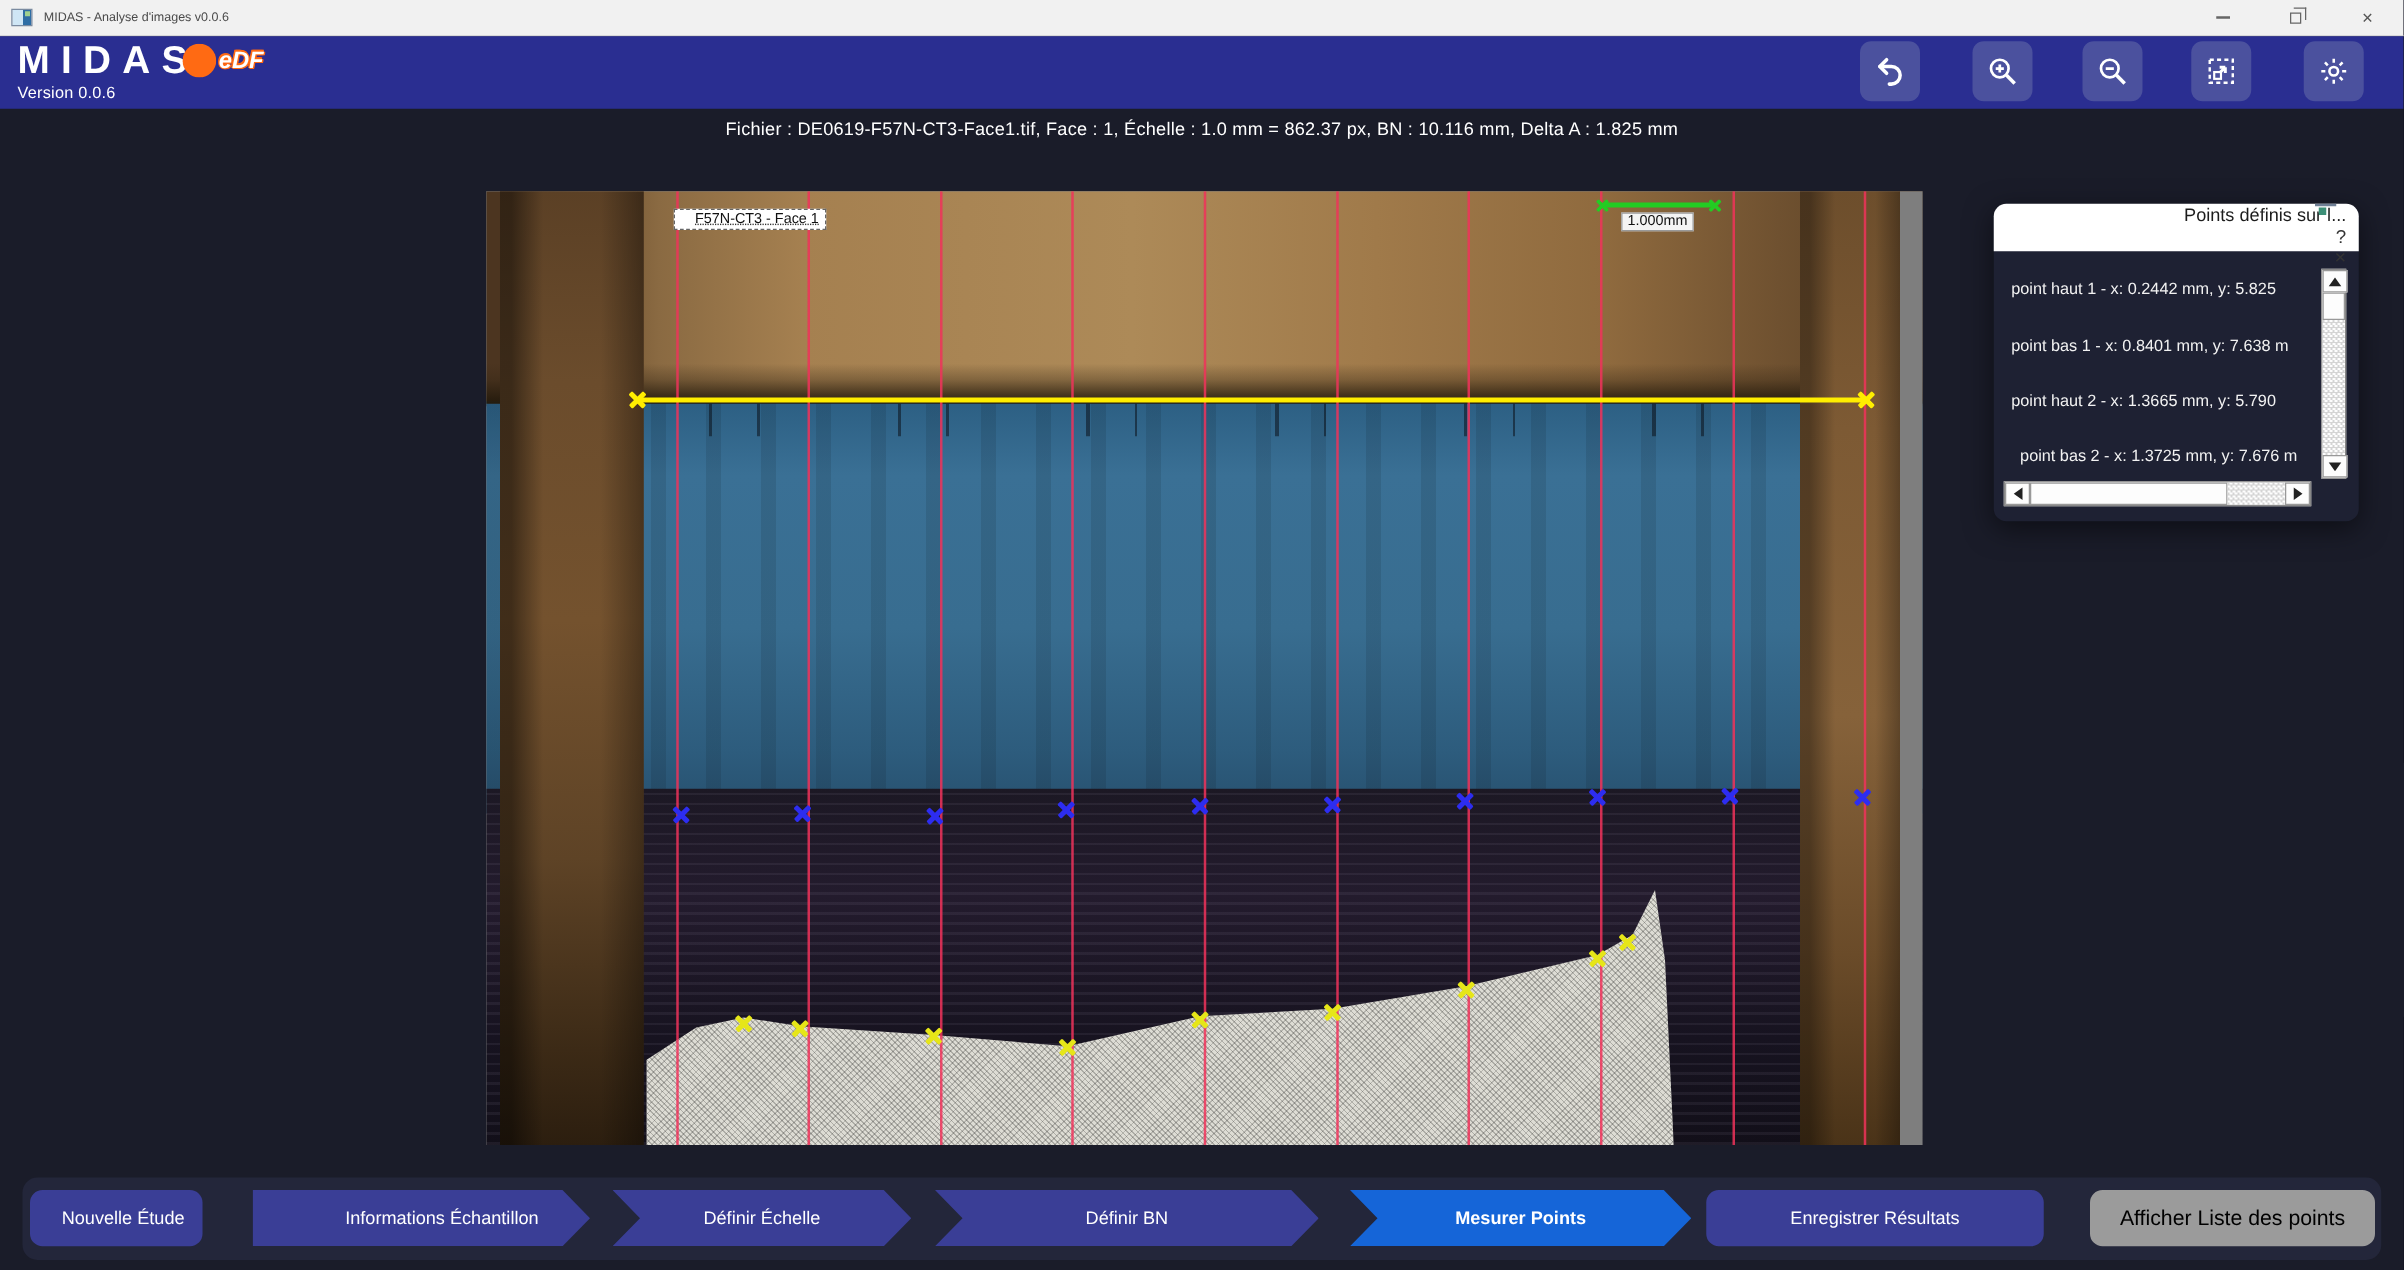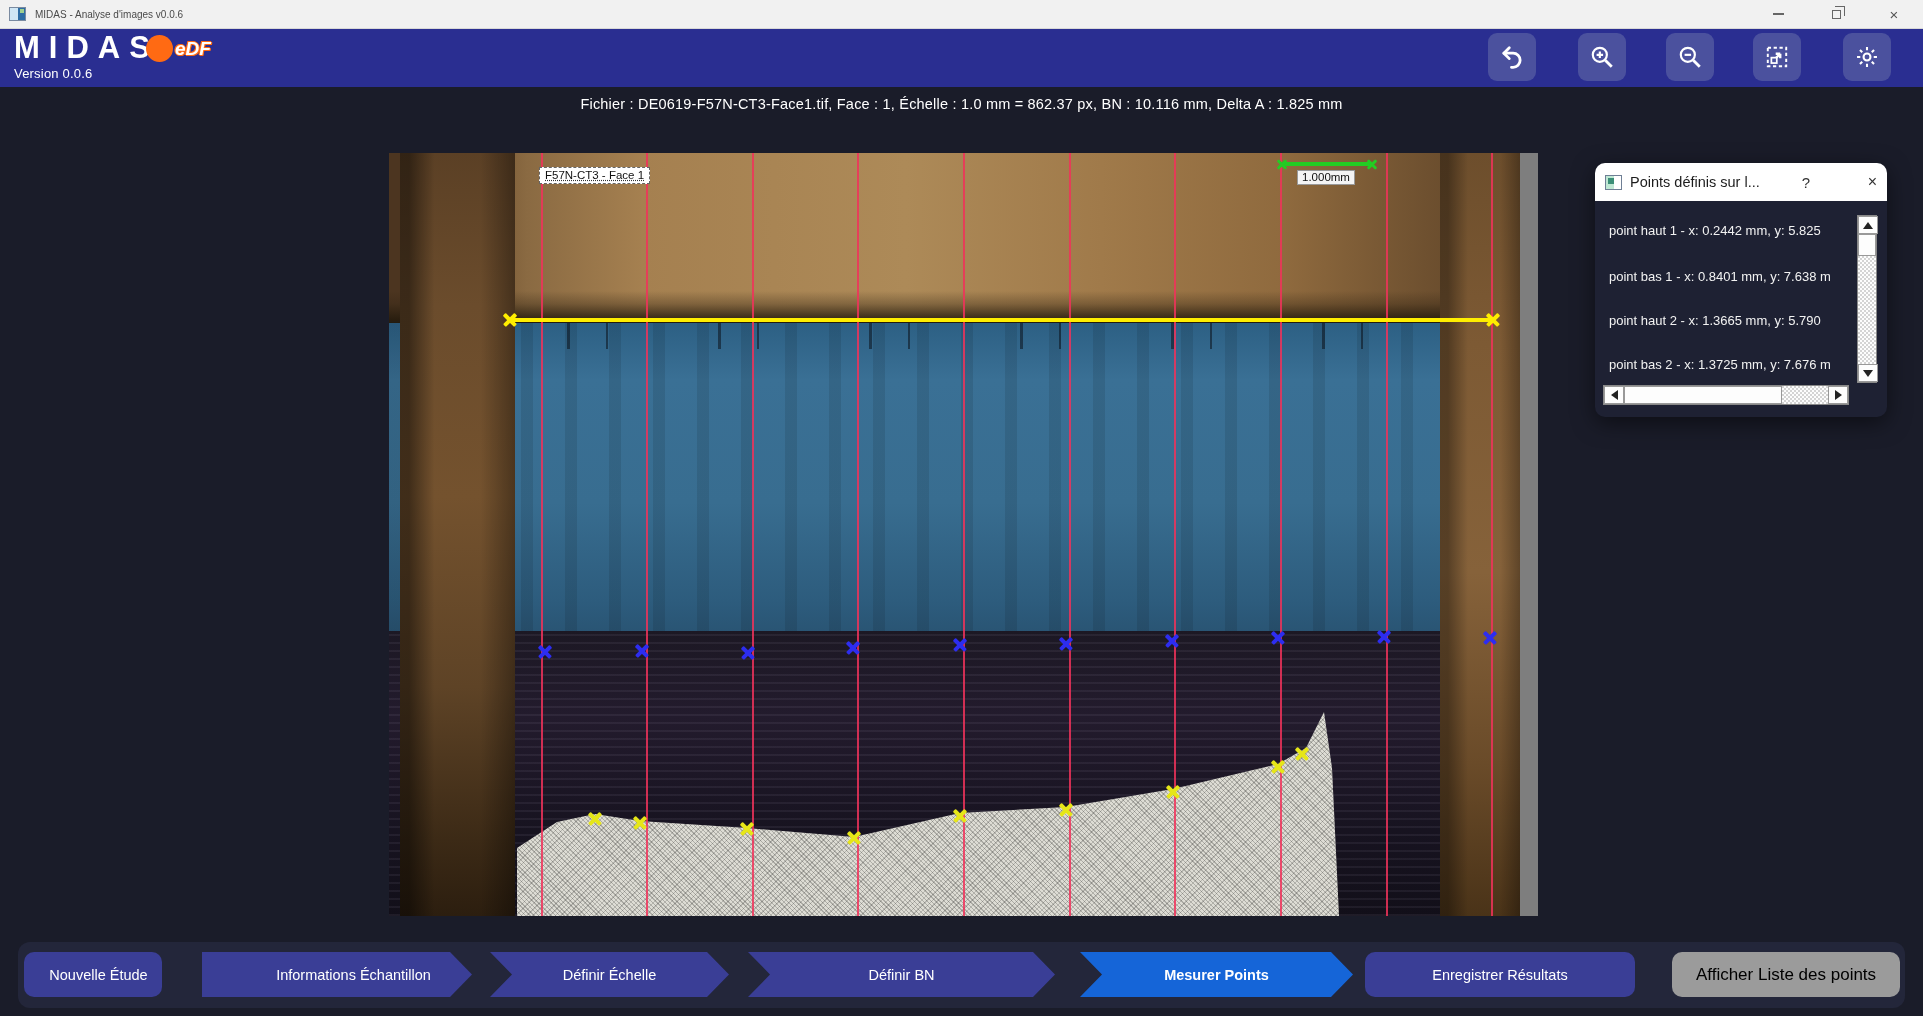--- a/index.html
+++ b/index.html
@@ -73,30 +73,30 @@
 
   
   .red-line{position:absolute;top:0;width:2px;height:763px;opacity:.85;}
   .xmark{position:absolute;width:0;height:0;transform:translate(-50%,-50%);}
   .xmark i{position:absolute;left:-8px;top:-1.8px;width:16px;height:3.6px;border-radius:1px;background:currentColor;display:block;}
   .xmark i:first-child{transform:rotate(45deg);}
   .xmark i:last-child{transform:rotate(-45deg);}
   .xmark.small i{left:-6px;top:-1.5px;width:12px;height:3px;}
   #crack-line{position:absolute;height:4px;border-radius:2px;}
   #scale-line{position:absolute;height:4px;border-radius:2px;}
-  #specimen-label{position:absolute;left:150px;top:14px;background:#fff;color:#111;font-size:11.5px;padding:1px 5px 2px 5px;white-space:nowrap;border:1px dashed #666;text-decoration:underline dotted #333;}
+  #specimen-label{position:absolute;left:150px;top:14px;background:#fff;color:#111;font-size:11.5px;padding:1px 5px 2px 16px;white-space:nowrap;border:1px dashed #666;text-decoration:underline dotted #333;}
   #scale-label{position:absolute;left:908px;top:17px;background:#f4f4f4;border:1px solid #999;color:#111;font-size:11.5px;padding:0 4px 1px 4px;white-space:nowrap;}
   #stamp-box{position:absolute;left:383px;top:258px;width:272px;min-height:99px;background:rgba(193,192,188,.85);
     color:#191926;font-size:13px;font-weight:bold;line-height:19px;padding:5px 10px 7px 10px;}
 
   
   #points-panel{position:absolute;left:1595px;top:163px;width:292px;height:254px;border-radius:10px;
     box-shadow:0 6px 22px rgba(0,0,0,.5);background:#1e2133;}
   #pp-titlebar{position:absolute;left:0;top:0;width:100%;height:38px;background:#fff;border-radius:10px 10px 0 0;
-    display:flex;align-items:center;padding:0 10px;}
+    display:flex;align-items:flex-end;padding:0 10px;flex-direction:column;}
   #pp-titlebar .pp-ico{width:17px;height:15px;border:1px solid #6f7f95;background:linear-gradient(90deg,#bfe8d4 0 50%,#fff 50%);position:relative;margin-right:8px;}
   #pp-titlebar .pp-ico::after{content:"";position:absolute;left:2px;top:2px;width:6px;height:6px;background:#3c8f77;}
   #pp-title{font-size:14.5px;color:#1c1c1c;flex:0 0 auto;}
   #pp-help{margin-left:42px;font-size:15px;color:#333;}
   #pp-close{margin-left:auto;font-size:16px;color:#333;}
   .point-row{color:#f2f2f2;font-size:13px;white-space:nowrap;overflow:hidden;position:absolute;left:14px;width:236px;}
   
   .sb-checker{background:conic-gradient(#fdfdfd 25%,#d4d4d4 0 50%,#fdfdfd 0 75%,#d4d4d4 0) 0 0/4px 4px;}
   #pp-vscroll{position:absolute;right:10px;top:52px;width:20px;height:168px;border:1px solid #888;background:#eee;}
   #pp-hscroll{position:absolute;left:8px;bottom:12px;height:20px;width:246px;border:1px solid #888;background:#eee;display:flex;}
@@ -346,21 +346,21 @@
         </div>
       <div id="pp-hthumb"></div>
       <div id="pp-htrack" class="sb-checker"></div>
       <div class="sb-btn">
           <span class="tri tri-right"></span>
         </div>
     </div>
   <div class="point-row" style="top: 60px;">point haut 1 - x: 0.2442 mm, y: 5.825</div>
       <div class="point-row" style="top: 106px;">point bas 1 - x: 0.8401 mm, y: 7.638 m</div>
       <div class="point-row" style="top: 150px;">point haut 2 - x: 1.3665 mm, y: 5.790</div>
-      <div class="point-row" style="top: 194px;">point bas 2 - x: 1.3725 mm, y: 7.676 m</div>
+      <div class="point-row" style="top: 194px; text-align: center;">point bas 2 - x: 1.3725 mm, y: 7.676 m</div>
     </div>
 
   <div id="navbar">
     <div id="nav-steps">
         <div class="step rect" style="left: 6px; width: 138px; padding-left: 11px;">
           <span>Nouvelle Étude</span>
         </div>
         <div class="step arrow-start" style="left: 184px; width: 270px; padding-left: 33px;">
           <span>Informations Échantillon</span>
         </div>

